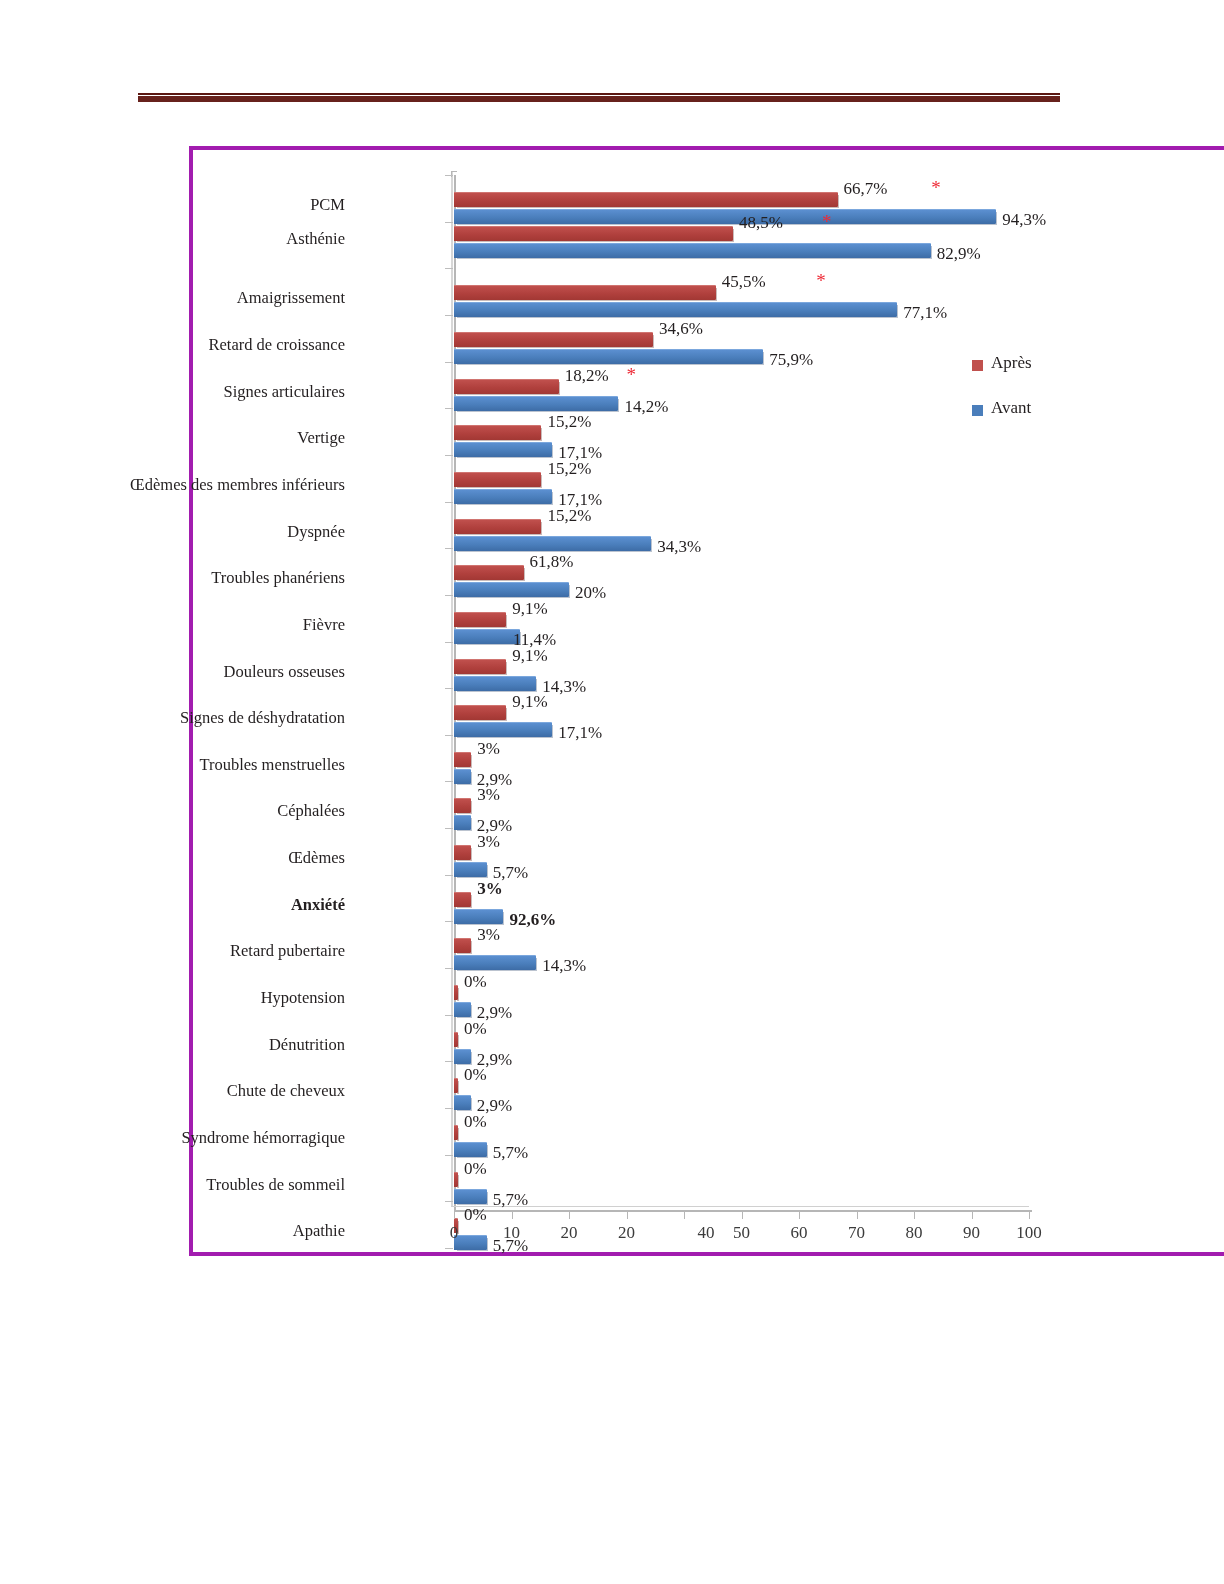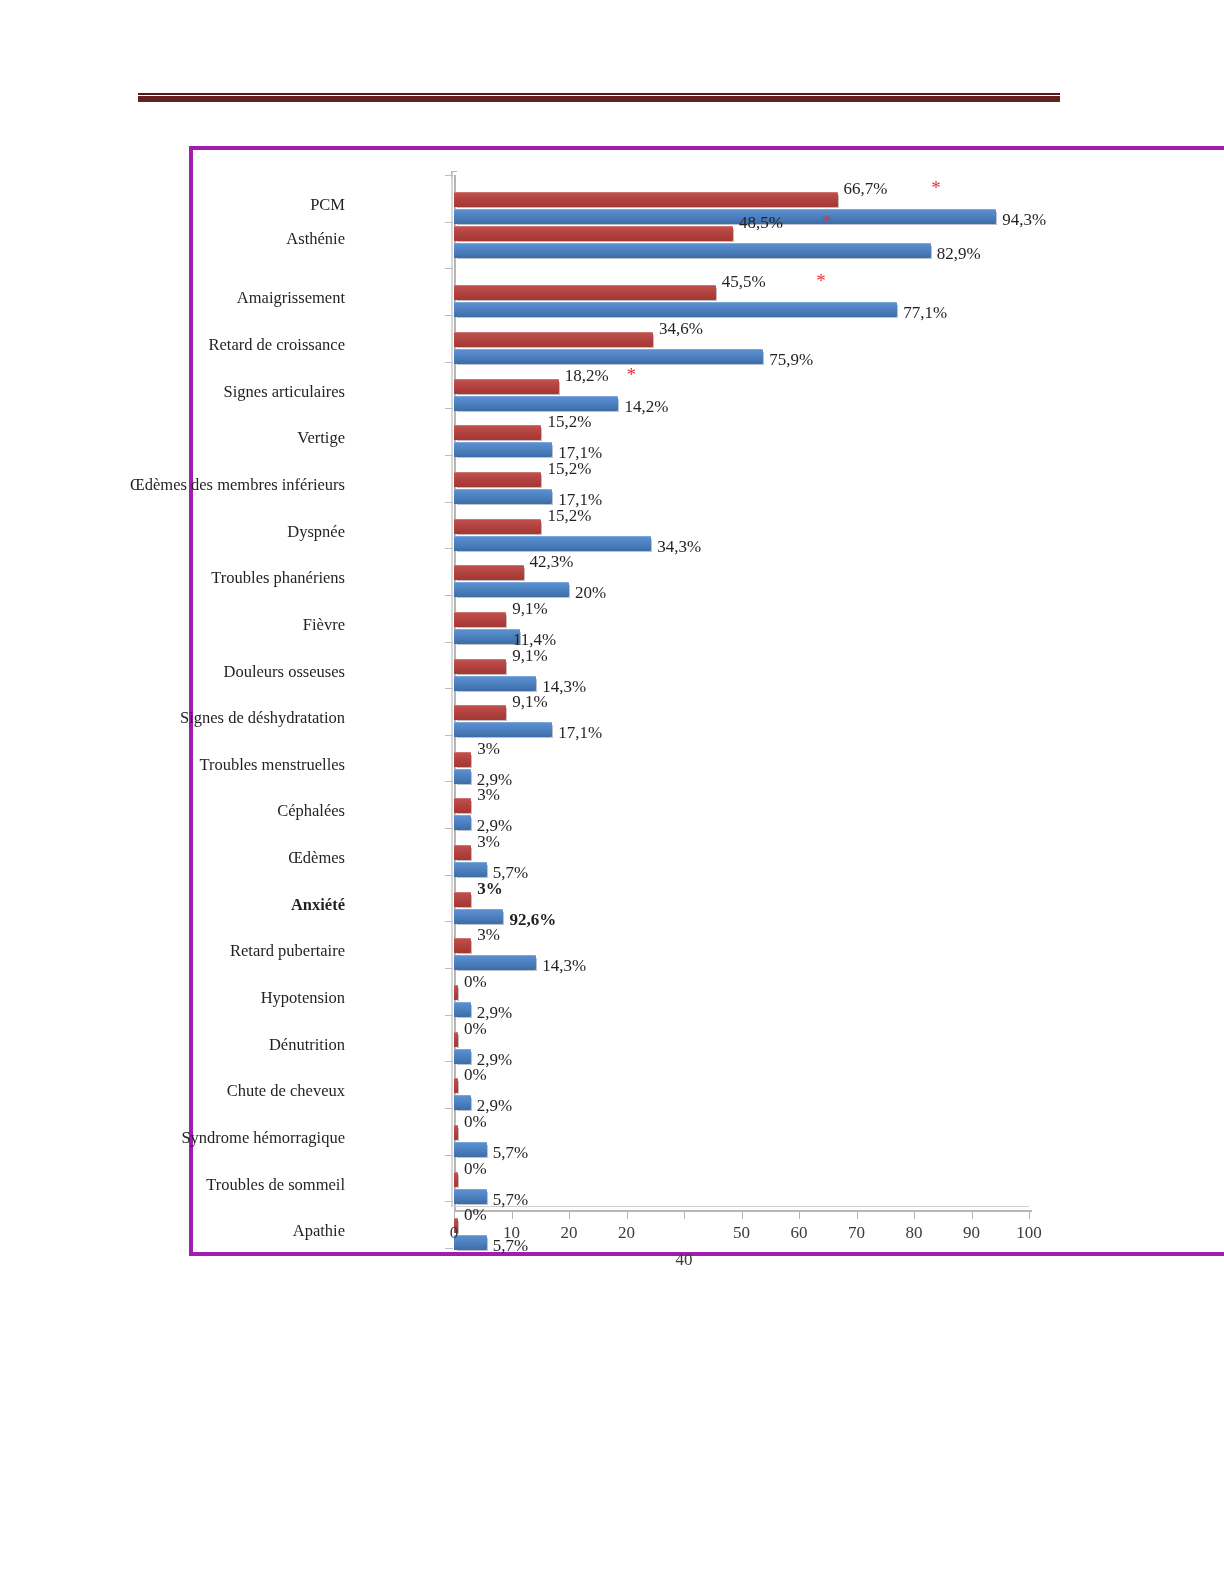--- a/index.html
+++ b/index.html
@@ -259,21 +259,21 @@
           <div class="row" style="top: 361.55px;">
             <div class="cat-label" style="top: 10px;">Dyspnée</div>
             <div class="bar apres" style="width: 87.4px;"></div>
             <div class="val apres" style="left: 354.4px;">15,2%</div>
             <div class="bar avant" style="width: 197.225px;"></div>
             <div class="val avant" style="left: 464.225px;">34,3%</div>
           </div>
           <div class="row" style="top: 408.2px;">
             <div class="cat-label" style="top: 10px;">Troubles phanériens</div>
             <div class="bar apres" style="width: 69.575px;"></div>
-            <div class="val apres" style="left: 336.575px;">42,3%</div>
+            <div class="val apres" style="left: 336.575px;">61,8%</div>
             <div class="bar avant" style="width: 115px;"></div>
             <div class="val avant" style="left: 382px;">20%</div>
           </div>
           <div class="row" style="top: 454.85px;">
             <div class="cat-label" style="top: 10px;">Fièvre</div>
             <div class="bar apres" style="width: 52.325px;"></div>
             <div class="val apres" style="left: 319.325px;">9,1%</div>
             <div class="bar avant" style="width: 65.55px;"></div>
             <div class="val avant" style="left: 320px;">11,4%</div>
           </div>
@@ -398,32 +398,42 @@
       <div id="xticks">
           <div class="tick-h" style="left: 261px;"></div>
           <div class="tick-label-x" style="left: 261px;">0</div>
           <div class="tick-h" style="left: 318.5px;"></div>
           <div class="tick-label-x" style="left: 318.5px;">10</div>
           <div class="tick-h" style="left: 376px;"></div>
           <div class="tick-label-x" style="left: 376px;">20</div>
           <div class="tick-h" style="left: 433.5px;"></div>
           <div class="tick-label-x" style="left: 433.5px;">20</div>
           <div class="tick-h" style="left: 491px;"></div>
-          <div class="tick-label-x" style="left: 491px; margin-top: 27px;">40</div>
+          <div class="tick-label-x" style="left: 513px;">40</div>
           <div class="tick-h" style="left: 548.5px;"></div>
           <div class="tick-label-x" style="left: 548.5px;">50</div>
           <div class="tick-h" style="left: 606px;"></div>
           <div class="tick-label-x" style="left: 606px;">60</div>
           <div class="tick-h" style="left: 663.5px;"></div>
           <div class="tick-label-x" style="left: 663.5px;">70</div>
           <div class="tick-h" style="left: 721px;"></div>
           <div class="tick-label-x" style="left: 721px;">80</div>
           <div class="tick-h" style="left: 778.5px;"></div>
           <div class="tick-label-x" style="left: 778.5px;">90</div>
           <div class="tick-h" style="left: 836px;"></div>
           <div class="tick-label-x" style="left: 836px;">100</div>
         </div>
 
+      <div id="legend">
+        <div class="legend-item">
+          <span class="legend-swatch" style="background: rgb(192, 80, 77);"></span>
+          <span class="legend-text">Après</span>
+        </div>
+        <div class="legend-item">
+          <span class="legend-swatch" style="background: rgb(74, 126, 187);"></span>
+          <span class="legend-text">Avant</span>
+        </div>
+      </div>
 
     </div>
   </div>
 
 </div>
 
 </body></html>

